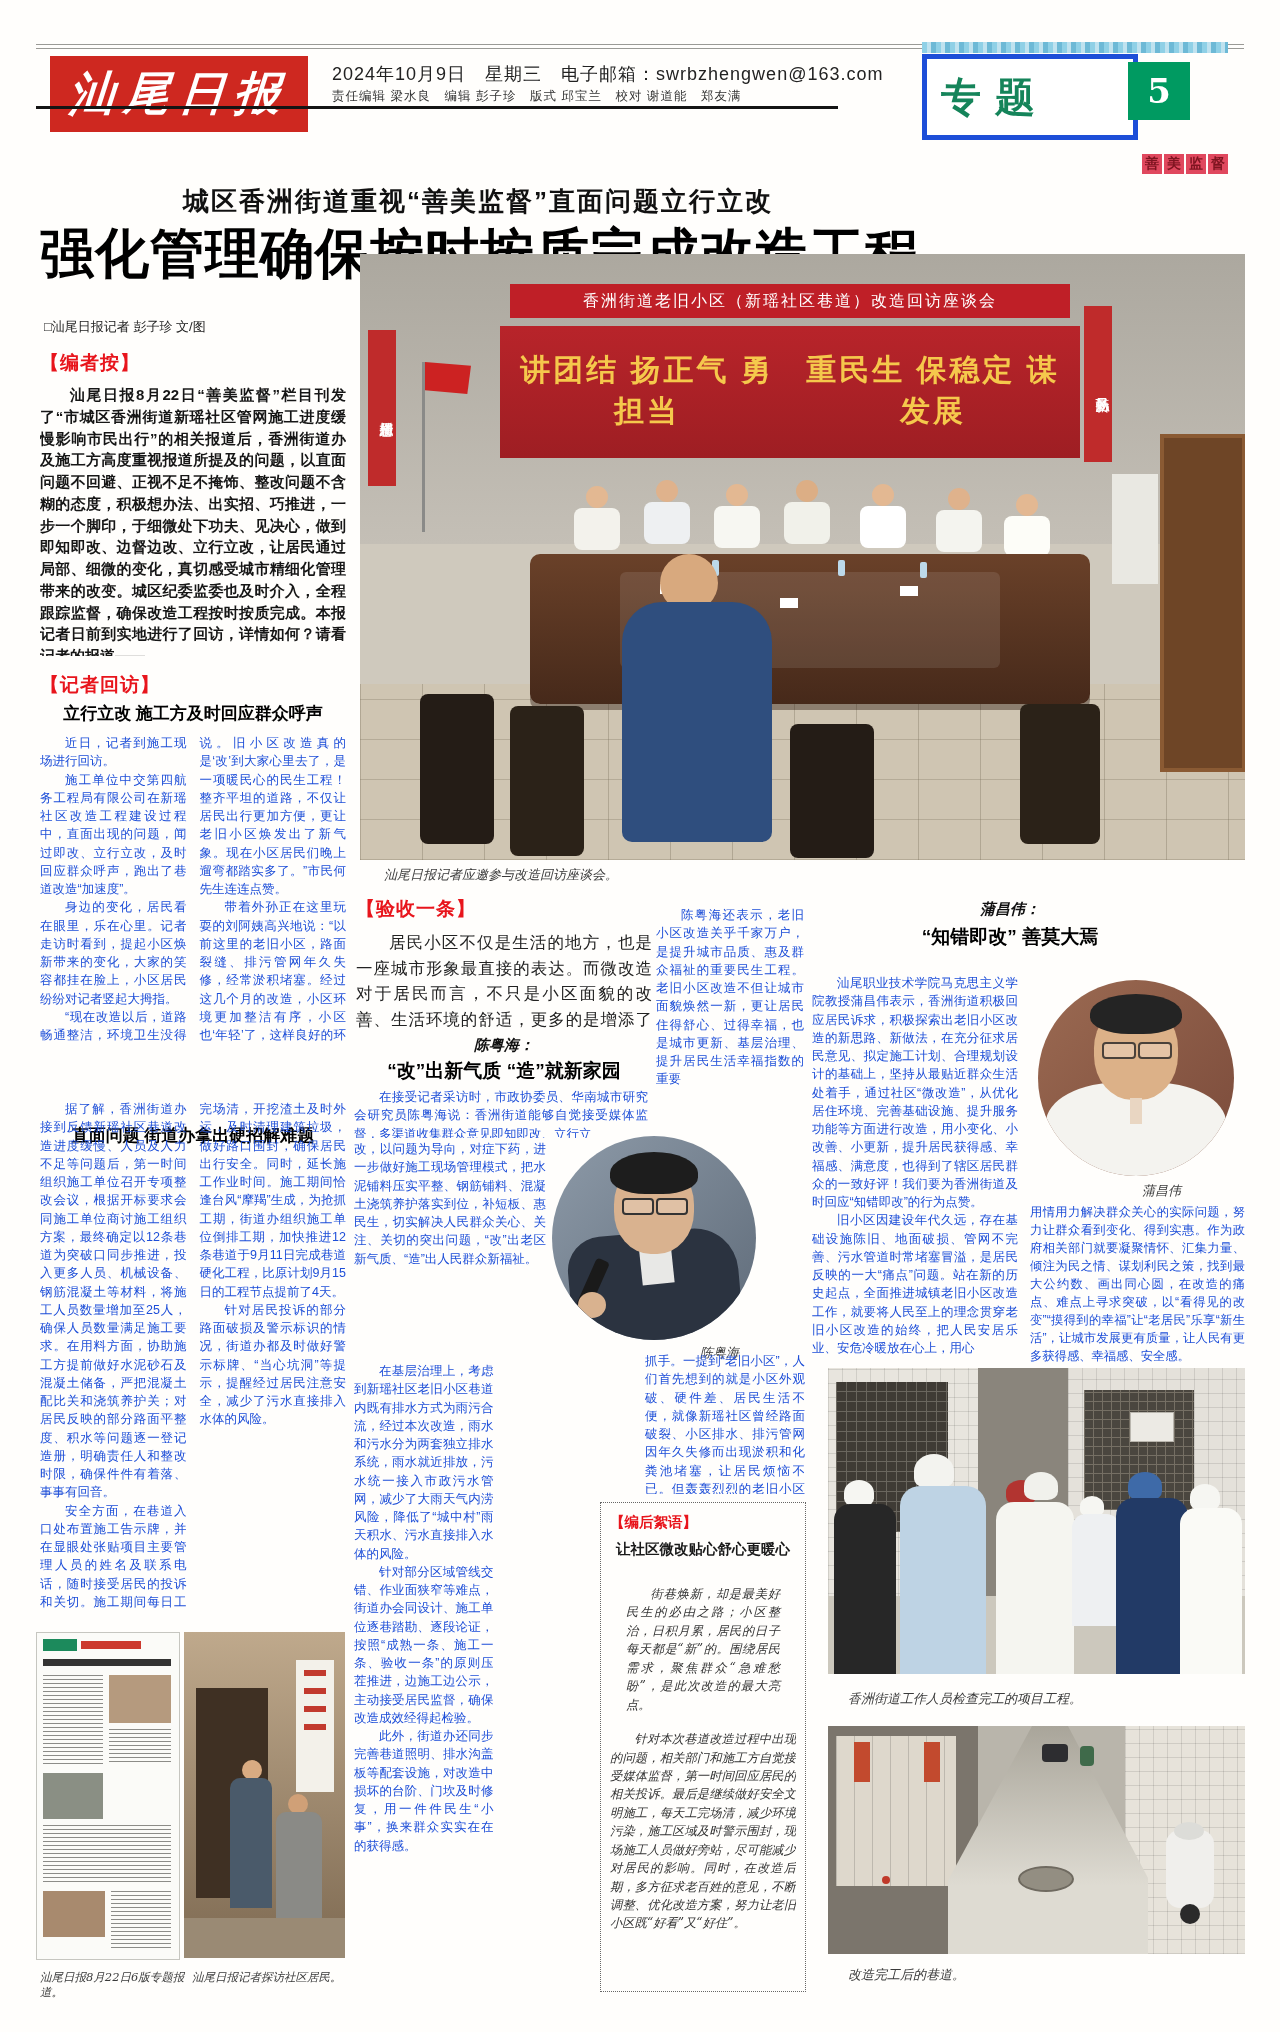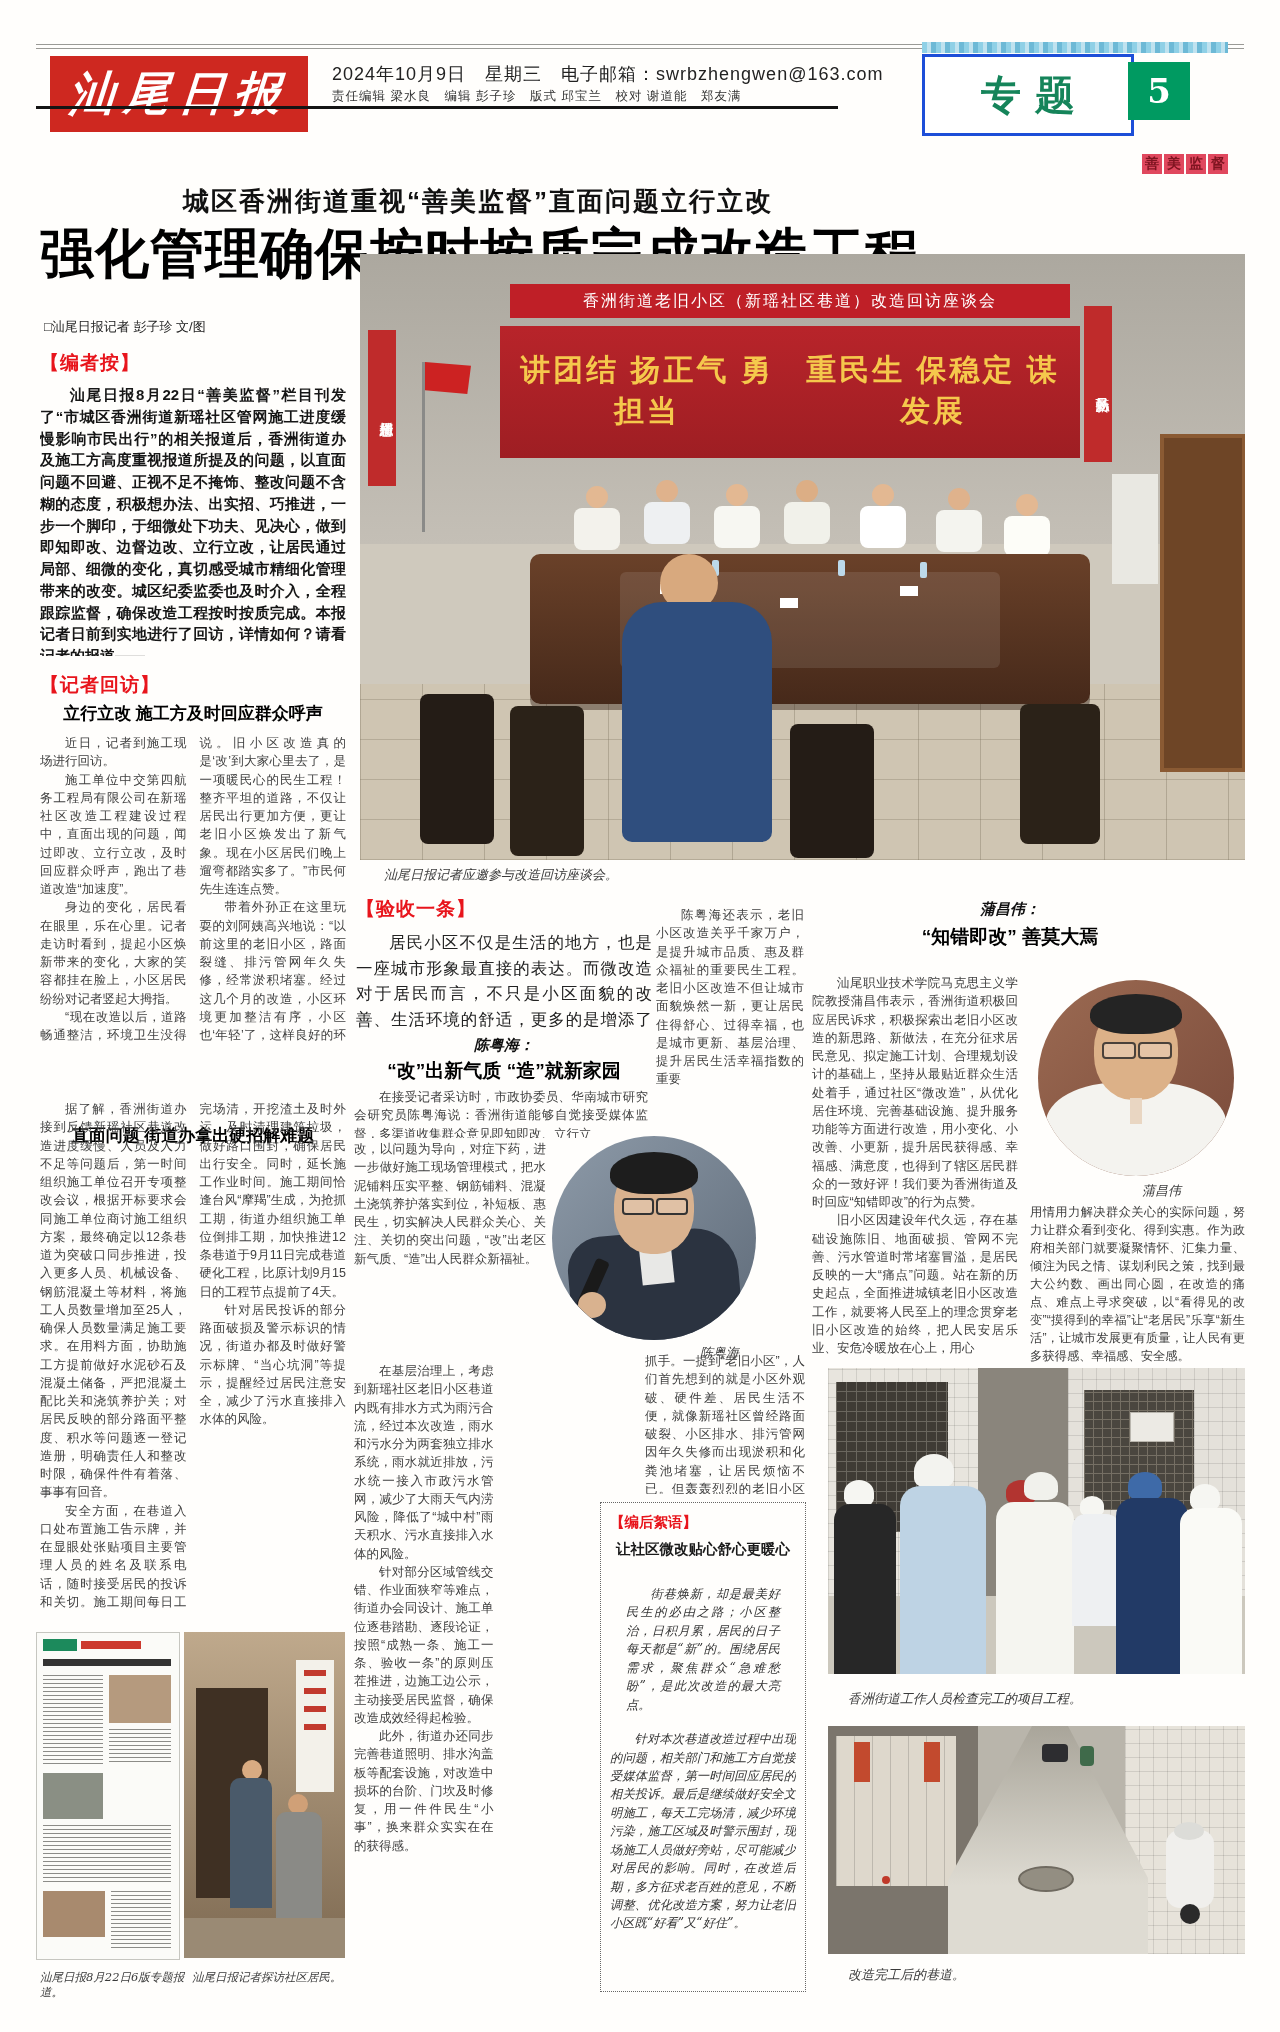--- a/index.html
+++ b/index.html
@@ -5,34 +5,34 @@
   html,body{margin:0;padding:0;background:#ffffff;}
   body{font-family:"Liberation Sans","DejaVu Sans",sans-serif;color:#1a1a1a;}
   .page{position:relative;width:1280px;height:2032px;background:#fffefc;overflow:hidden;}
   .abs{position:absolute;}
   .hairline{position:absolute;height:1px;background:#9a9a96;}
   .rule-thick{position:absolute;height:3px;background:#141414;}
   .masthead-box{position:absolute;background:#ce2820;display:flex;align-items:center;justify-content:center;}
   .masthead-text{font-family:"DejaVu Serif","Liberation Serif",serif;font-style:italic;font-weight:bold;color:#fff;font-size:46px;letter-spacing:9px;transform:skewX(-4deg);white-space:nowrap;}
   .hdr-line1{font-size:18px;color:#222;letter-spacing:1px;}
   .hdr-line2{font-size:12.5px;color:#333;letter-spacing:1px;}
-  .topic-box{position:absolute;background:#fff;border:3px solid #1d4ed8;display:flex;align-items:center;justify-content:center;z-index:3;}
+  .topic-box{position:absolute;background:#fff;border:5px solid #1d4ed8;display:flex;align-items:center;justify-content:flex-start;z-index:3;}
   .topic-text{color:#15845a;font-family:"DejaVu Serif","Liberation Serif",serif;font-weight:bold;font-size:40px;letter-spacing:14px;padding-left:14px;}
   .pageno-box{position:absolute;background:#009a61;color:#fff;display:flex;align-items:center;justify-content:center;font-size:34px;font-weight:bold;z-index:4;font-family:"DejaVu Serif",serif;}
   .mosaic{position:absolute;background:repeating-linear-gradient(90deg,#8fd0e6 0 5px,#bfe2ef 5px 9px,#6db9d6 9px 14px);z-index:2;height:11px;}
   .badge{position:absolute;display:flex;gap:2px;}
   .badge span{display:inline-flex;width:20px;height:20px;background:#e0485e;color:#7e1420;font-size:14px;font-weight:bold;align-items:center;justify-content:center;}
   .kicker{position:absolute;text-align:center;font-size:26px;font-weight:600;letter-spacing:2px;color:#111;}
   .headline{position:absolute;text-align:center;font-size:54px;font-weight:900;letter-spacing:1px;color:#000;font-family:"Liberation Sans","DejaVu Sans",sans-serif;}
   .byline{position:absolute;font-size:13px;color:#222;}
   .red-label{position:absolute;color:#e8151c;font-size:19px;font-weight:bold;letter-spacing:1px;}
   .note-text{position:absolute;font-size:15px;line-height:1.45;font-weight:600;color:#161616;text-align:justify;}
   .note-text p{margin:0;text-indent:2em;}
   .subhead{position:absolute;text-align:center;font-size:17px;font-weight:bold;color:#000;}
-  .bodyblock{position:absolute;font-size:12.5px;line-height:1.46;color:#404040;text-align:justify;overflow:hidden;}
+  .bodyblock{position:absolute;font-size:12.5px;line-height:1.46;color:#1d4ed8;text-align:justify;overflow:hidden;}
   .bodyblock p{margin:0;text-indent:2em;}
   .bodyblock.noindent p{text-indent:0;}
   .cols2{column-count:2;column-gap:13px;column-fill:auto;height:100%;}
   .kaiti{font-family:"DejaVu Serif","Liberation Serif",serif;font-style:italic;}
   .caption{position:absolute;font-family:"DejaVu Serif","Liberation Serif",serif;font-style:italic;font-size:13px;color:#3a3a3a;}
   .name-label{position:absolute;font-family:"DejaVu Serif","Liberation Serif",serif;font-style:italic;font-weight:bold;font-size:15px;color:#111;text-align:center;}
   .expert-title{position:absolute;text-align:center;font-size:19px;font-weight:bold;color:#000;}
   .photo{position:absolute;overflow:hidden;background:#cfc9bd;}
   .vtext{writing-mode:vertical-rl;text-orientation:upright;}
   .circle-photo{position:absolute;border-radius:50%;overflow:hidden;}

